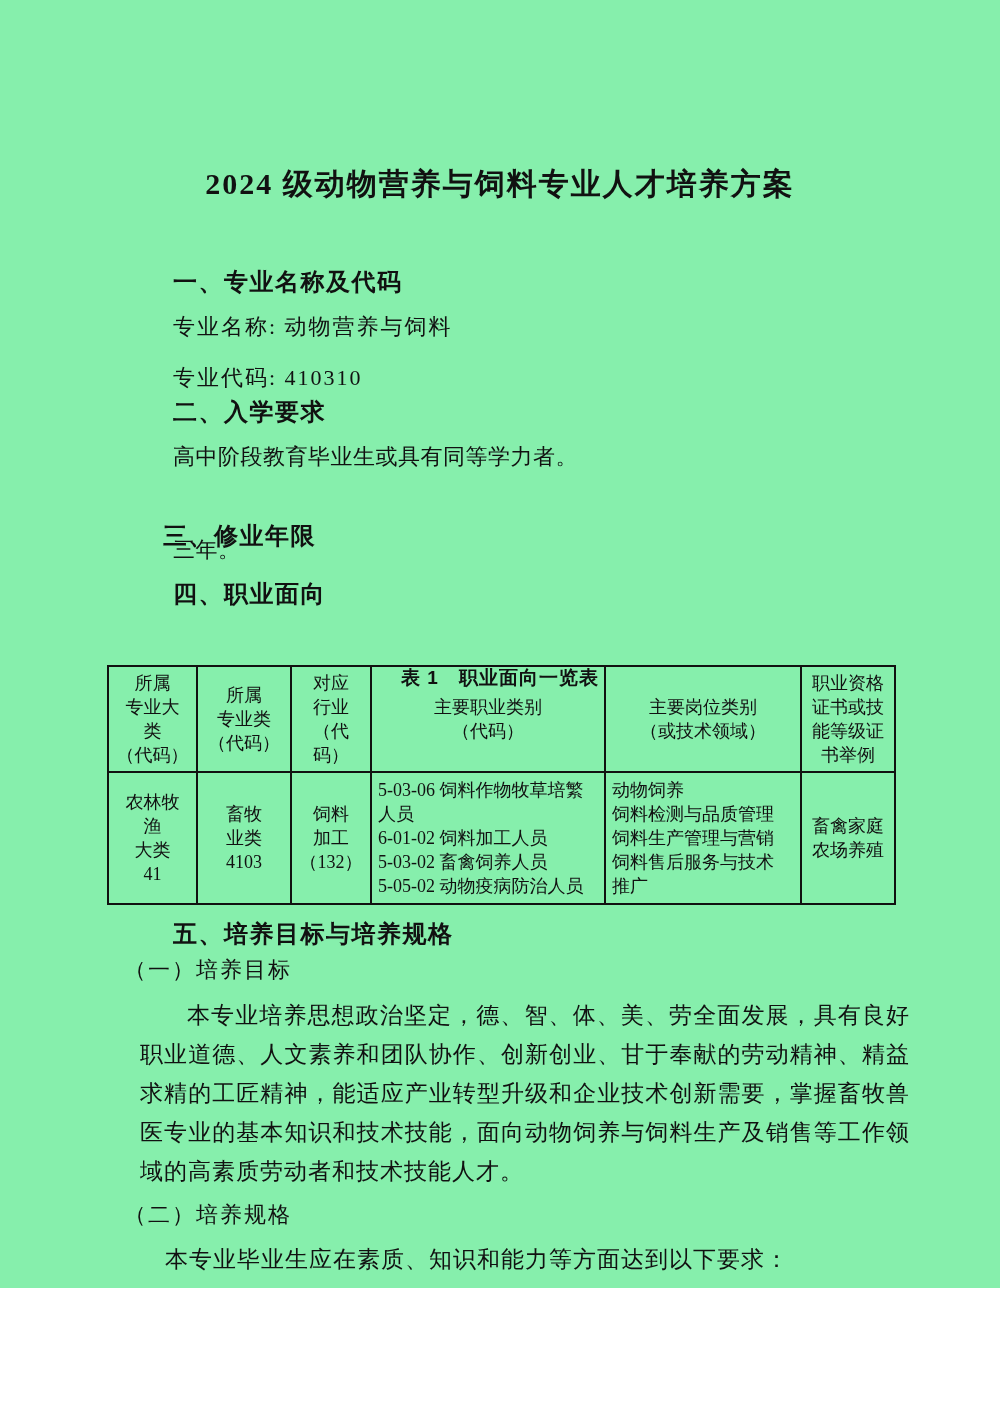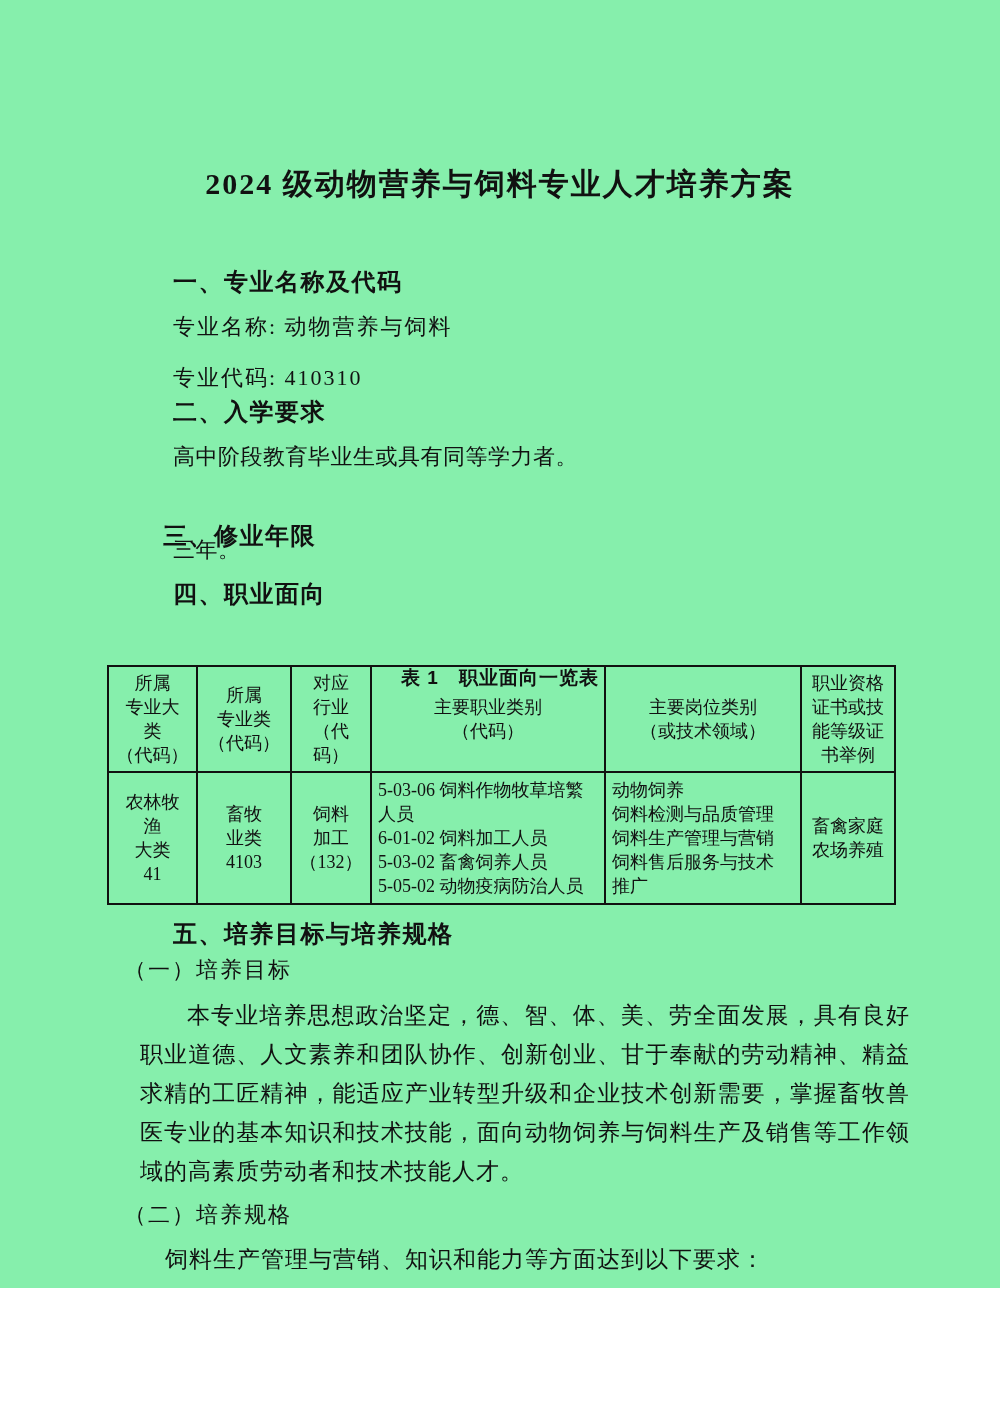--- a/index.html
+++ b/index.html
@@ -160,17 +160,17 @@
         <td class="c-center"><span class="cell-text">畜禽家庭
 农场养殖</span></td>
       </tr>
     </tbody>
   </table>
 
   <div class="abs sec-heading" style="left:173px; top:918px;">五、培养目标与培养规格</div>
   <div class="abs sub-heading" style="left:124px; top:955px;">（一）培养目标</div>
   <div class="abs para" style="left:118px; top:996px;margin-left:22px;">本专业培养思想政治坚定，德、智、体、美、劳全面发展，具有良好职业道德、人文素养和团队协作、创新创业、甘于奉献的劳动精神、精益求精的工匠精神，能适应产业转型升级和企业技术创新需要，掌握畜牧兽医专业的基本知识和技术技能，面向动物饲养与饲料生产及销售等工作领域的高素质劳动者和技术技能人才。</div>
   <div class="abs sub-heading" style="left:124px; top:1200px;">（二）培养规格</div>
-  <div class="abs para-line" style="left:118px; top:1244px;">饲料生产管理与营销、知识和能力等方面达到以下要求：</div>
+  <div class="abs para-line" style="left:118px; top:1244px;">本专业毕业生应在素质、知识和能力等方面达到以下要求：</div>
 
   <div class="abs page-num" style="right:140px; top:1306px;">- 45 -</div>
 
 </div>
 
 </body></html>

